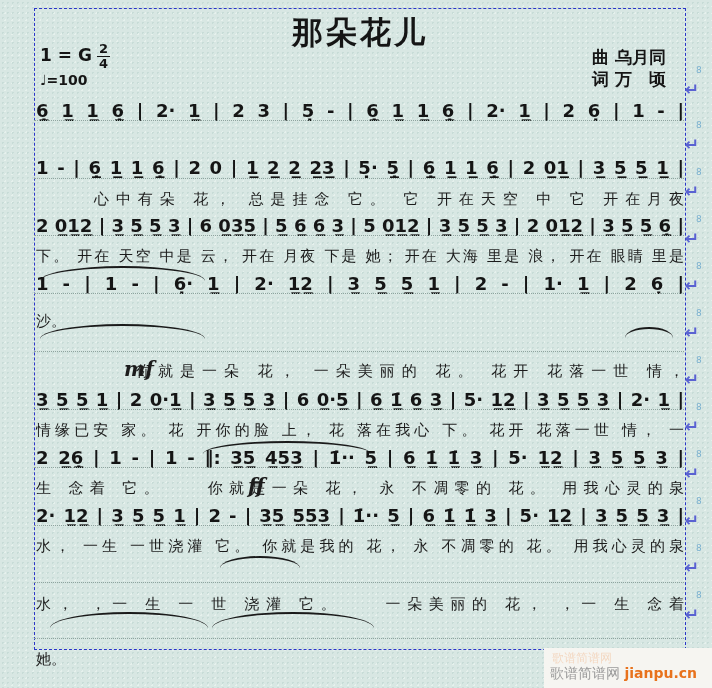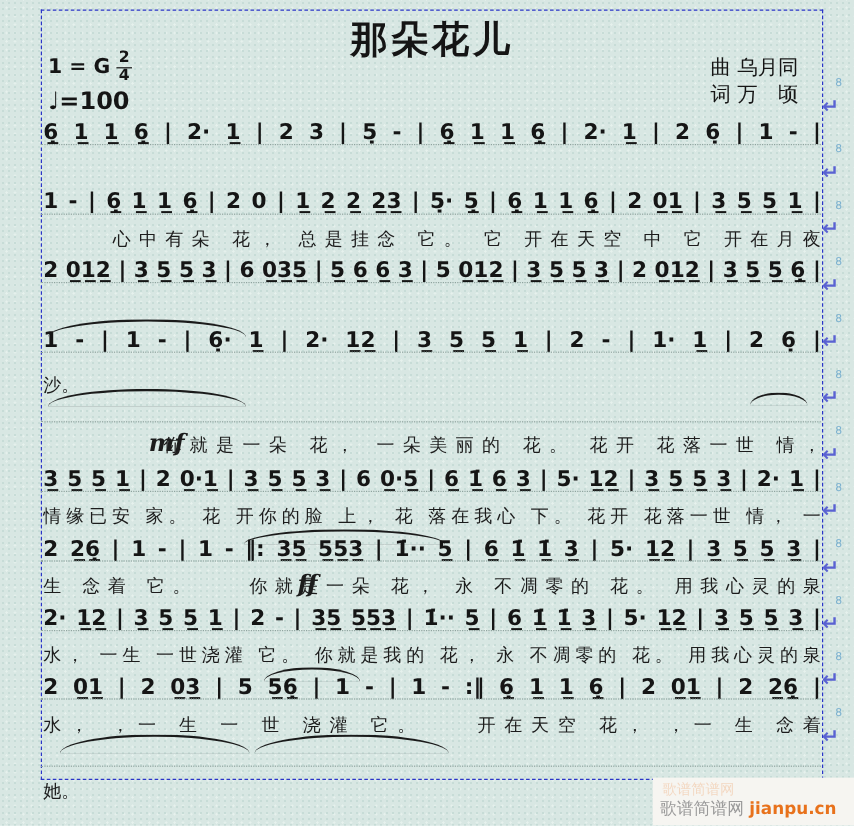--- a/index.html
+++ b/index.html
@@ -15,22 +15,22 @@
   }
   .selection{position:absolute;left:34px;top:8px;width:650px;height:640px;
     border:1px dashed #2a35c8;pointer-events:none;}
   .title{position:absolute;left:36px;top:12px;width:648px;text-align:center;
     font-size:31px;font-weight:bold;letter-spacing:3px;}
   .keysig{position:absolute;left:40px;top:42px;font-size:17px;font-weight:bold;}
   .frac{display:inline-block;vertical-align:middle;text-align:center;
     font-size:13px;line-height:1.05;margin-left:5px;}
   .frac .top{display:block;border-bottom:1.5px solid #151515;padding:0 2px;}
   .frac .bot{display:block;}
-  .tempo{position:absolute;left:40px;top:72px;font-size:20px;font-weight:bold;}
-  .credits{position:absolute;left:592px;top:46px;font-size:17px;font-weight:normal;
+  .tempo{position:absolute;left:40px;top:72px;font-size:14px;font-weight:bold;}
+  .credits{position:absolute;left:592px;top:46px;font-size:17px;font-weight:bold;
     line-height:22px;white-space:nowrap;}
   .credits .row{display:block;}
   .notes{position:absolute;left:36px;width:648px;font-size:18px;font-weight:bold;
     text-align:justify;text-align-last:justify;line-height:22px;}
   .dotline{position:absolute;left:34px;width:650px;height:0;
     border-top:1px dotted #8fa49f;}
   .lyrics{position:absolute;left:36px;width:648px;font-size:15px;
     text-align:justify;text-align-last:justify;line-height:18px;color:#1c1c1c;}
   .lyrics.short{text-align:left;text-align-last:left;}
   .dyn{position:absolute;top:-2px;font-family:"DejaVu Serif",serif;
@@ -73,47 +73,47 @@
 
   <div class="notes" style="top:100px">6̣̲ 1̲ 1̲ 6̣̲ | 2· 1̲ | 2 3 | 5̣ - | 6̣̲ 1̲ 1̲ 6̣̲ | 2· 1̲ | 2 6̣ | 1 - |</div>
   <div class="dotline" style="top:120px"></div>
 
   <div class="notes" style="top:157px">1 - | 6̣̲ 1̲ 1̲ 6̣̲ | 2 0 | 1̲ 2̲ 2̲ 2̲3̲ | 5̣· 5̣̲ | 6̣̲ 1̲ 1̲ 6̣̲ | 2 0̲1̲ | 3̲ 5̲ 5̲ 1̲ |</div>
   <div class="dotline" style="top:178px"></div>
   <div class="lyrics" style="top:190px;padding-left:58px;width:590px">心中有朵 花， 总是挂念 它。 它 开在天空 中 它 开在月夜</div>
 
   <div class="notes" style="top:215px">2 0̲1̲2̲ | 3̲ 5̲ 5̲ 3̲ | 6 0̲3̲5̲ | 5̲ 6̲ 6̲ 3̲ | 5 0̲1̲2̲ | 3̲ 5̲ 5̲ 3̲ | 2 0̲1̲2̲ | 3̲ 5̲ 5̲ 6̣̲ |</div>
   <div class="dotline" style="top:235px"></div>
+  <div class="lyrics" style="top:247px">下。 开在 天空 中是 云， 开在 月夜 下是 她； 开在 大海 里是 浪， 开在 眼睛 里是</div>
 
   <div class="notes" style="top:273px">1 - | 1 - | 6̣· 1̲ | 2· 1̲2̲ | 3̲ 5̲ 5̲ 1̲ | 2 - | 1· 1̲ | 2 6̣ |</div>
   <div class="dotline" style="top:293px"></div>
   <div class="lyrics short" style="top:312px">沙。</div>
 
   <div class="dotline" style="top:351px"></div>
   <div class="lyrics" style="top:362px;padding-left:100px;width:548px">
     <span class="dyn" style="left:88px">mf</span><span>你就是一朵 花， 一朵美丽的 花。 花开 花落一世 情，</span>
   </div>
 
   <div class="notes" style="top:389px">3̲ 5̲ 5̲ 1̲ | 2 0̲·1̲ | 3̲ 5̲ 5̲ 3̲ | 6 0̲·5̲ | 6̲ 1̲̇ 6̲ 3̲ | 5· 1̲2̲ | 3̲ 5̲ 5̲ 3̲ | 2· 1̲ |</div>
   <div class="dotline" style="top:409px"></div>
   <div class="lyrics" style="top:421px">情缘已安 家。 花 开你的脸 上， 花 落在我心 下。 花开 花落一世 情， 一</div>
 
-  <div class="notes" style="top:447px">2 2̲6̣̲ | 1 - | 1 - ‖: 3̲5̲ 5̲5̲3̲ | 1̇·· 5̲ | 6̲ 1̲̇ 1̲̇ 3̲ | 5· 1̲2̲ | 3̲ 5̲ 5̲ 3̲ |</div>
+  <div class="notes" style="top:447px">2 2̲6̣̲ | 1 - | 1 - ‖: 3̲5̲ 4̲5̲3̲ | 1̇·· 5̲ | 6̲ 1̲̇ 1̲̇ 3̲ | 5· 1̲2̲ | 3̲ 5̲ 5̲ 3̲ |</div>
   <div class="dotline" style="top:467px"></div>
   <div class="lyrics" style="top:479px">
     <span class="dyn" style="left:212px">ff</span><span>生 念着 它。　　你就是一朵 花， 永 不凋零的 花。 用我心灵的泉</span>
   </div>
 
   <div class="notes" style="top:505px">2· 1̲2̲ | 3̲ 5̲ 5̲ 1̲ | 2 - | 3̲5̲ 5̲5̲3̲ | 1̇·· 5̲ | 6̲ 1̲̇ 1̲̇ 3̲ | 5· 1̲2̲ | 3̲ 5̲ 5̲ 3̲ |</div>
   <div class="dotline" style="top:525px"></div>
   <div class="lyrics" style="top:537px">水， 一生 一世浇灌 它。 你就是我的 花， 永 不凋零的 花。 用我心灵的泉</div>
 
-  <div class="notes" style="top:562px">2 0̲1̲ | 2 0̲3̲ | 5 5̲6̣̲ | 1 - | 1 - :‖ 6̣̲ 1̲ 1̲ 6̣̲ | 2 0̲1̲ | 2 2̲6̣̲ |</div>
   <div class="dotline" style="top:582px"></div>
-  <div class="lyrics" style="top:595px">水， ，一 生 一 世 浇灌 它。　　开在天空 花， ，一 生 念着</div>
+  <div class="lyrics" style="top:595px">水， ，一 生 一 世 浇灌 它。　　一朵美丽的 花， ，一 生 念着</div>
 
   <div class="dotline" style="top:638px"></div>
   <div class="lyrics short" style="top:650px">她。</div>
 
   <div class="arc" style="left:40px;top:266px;width:165px;height:13px"></div>
   <div class="arc" style="left:40px;top:324px;width:165px;height:13px"></div>
   <div class="arc" style="left:625px;top:327px;width:48px;height:9px"></div>
   <div class="arc" style="left:203px;top:441px;width:168px;height:11px"></div>
   <div class="arc" style="left:220px;top:556px;width:80px;height:10px"></div>
   <div class="arc" style="left:50px;top:612px;width:158px;height:14px"></div>

